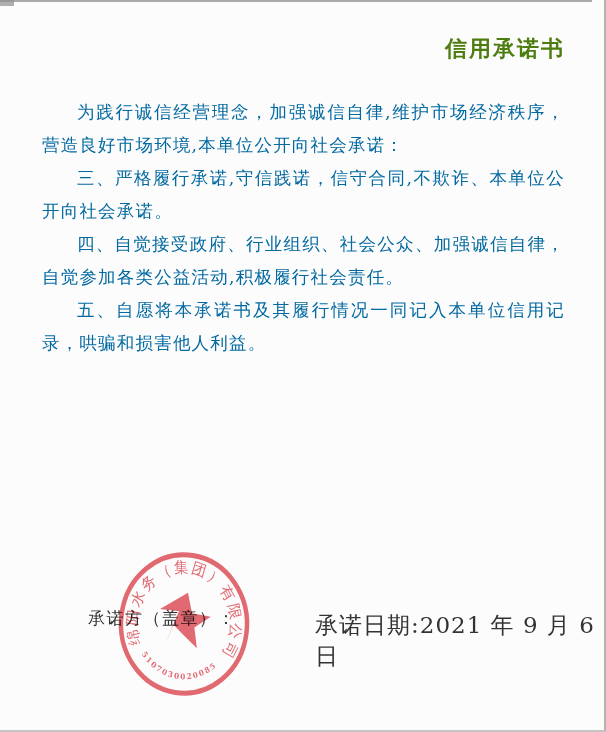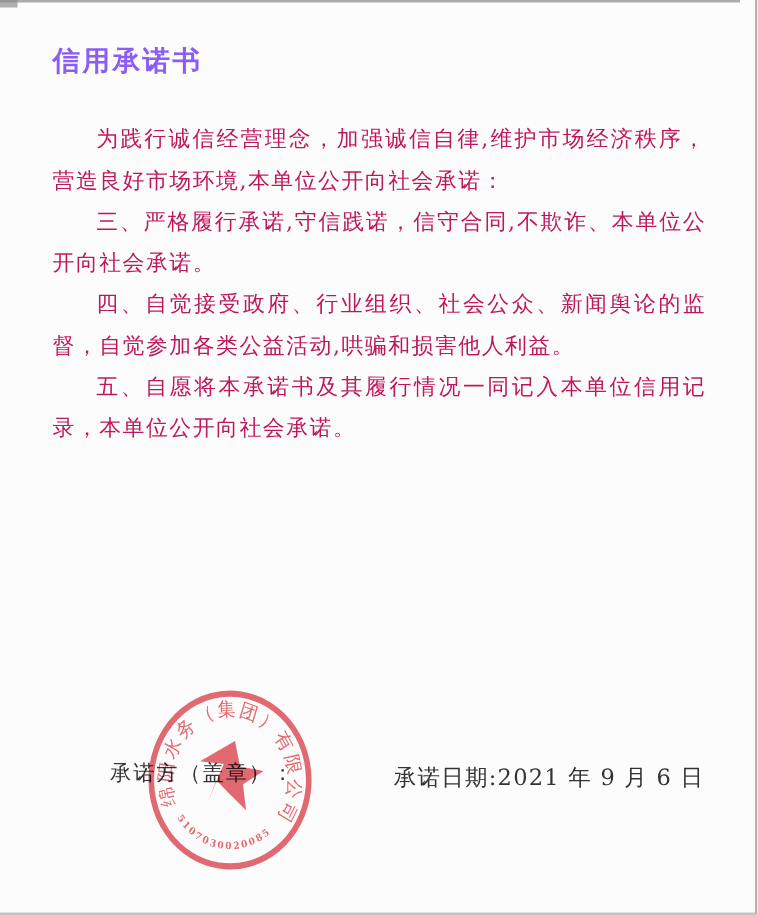--- a/index.html
+++ b/index.html
@@ -26,55 +26,55 @@
     top: 0; left: 0;
     width: 14px; height: 6px;
     background: #8f8f8f;
     opacity: .7;
   }
   .doc-title {
     position: absolute;
     top: 34px;
     left: 42px;
     width: 523px;
-    text-align: left;
+    text-align: right;
     font-size: 22px;
     font-weight: bold;
     letter-spacing: 2px;
-    color: #8b5cf6;
+    color: #4d7c0f;
   }
   .doc-body {
     position: absolute;
     top: 96px;
     left: 42px;
     width: 523px;
   }
   .doc-body p {
     margin: 0;
     text-indent: 2em;
     font-size: 17.5px;
     line-height: 33px;
     letter-spacing: 1.2px;
     text-align: justify;
-    color: #be185d;
+    color: #0369a1;
   }
   .signer-line {
     position: absolute;
     top: 607px;
     left: 88px;
     font-size: 17px;
     letter-spacing: 1.5px;
     color: #333;
     z-index: 1;
   }
   .date-line {
     position: absolute;
     top: 610px;
     left: 315px;
-    font-size: 18px;
+    font-size: 23px;
     letter-spacing: 1px;
     color: #333;
   }
   .seal {
     position: absolute;
     left: 112px;
     top: 545px;
     width: 144px;
     height: 158px;
     opacity: 0.87;
@@ -88,22 +88,22 @@
 
 <div class="page">
   <div class="top-edge"></div>
   <div class="corner-smudge"></div>
 
   <div class="doc-title">信用承诺书</div>
 
   <div class="doc-body">
     <p>为践行诚信经营理念，加强诚信自律,维护市场经济秩序，营造良好市场环境,本单位公开向社会承诺：</p>
     <p>三、严格履行承诺,守信践诺，信守合同,不欺诈、本单位公开向社会承诺。</p>
-    <p>四、自觉接受政府、行业组织、社会公众、新闻舆论的监督，自觉参加各类公益活动,哄骗和损害他人利益。</p>
-    <p>五、自愿将本承诺书及其履行情况一同记入本单位信用记录，本单位公开向社会承诺。</p>
+    <p>四、自觉接受政府、行业组织、社会公众、加强诚信自律，自觉参加各类公益活动,积极履行社会责任。</p>
+    <p>五、自愿将本承诺书及其履行情况一同记入本单位信用记录，哄骗和损害他人利益。</p>
   </div>
 
   <div class="signer-line">承诺方（盖章）：</div>
   <div class="date-line">承诺日期:2021 年 9 月 6 日</div>
 
   <svg class="seal" viewBox="0 0 160 160" preserveAspectRatio="none" xmlns="http://www.w3.org/2000/svg" xmlns:xlink="http://www.w3.org/1999/xlink">
     <g transform="rotate(8 80 80)">
       <circle cx="80" cy="80" r="70" fill="none" stroke-width="5" stroke="#e0545e"></circle>
       <polygon points="80,48 87.3,67.9 108.5,68.7 91.9,81.9 97.6,102.3 80,90.5 68.1,81.9 62.4,102.3 72.7,67.9 51.5,68.7" fill="#e0545e"></polygon>
       <path id="sealTextArc" d="M 37.4 109.8 A 52 52 0 1 1 122.6 109.8" fill="none"></path>

